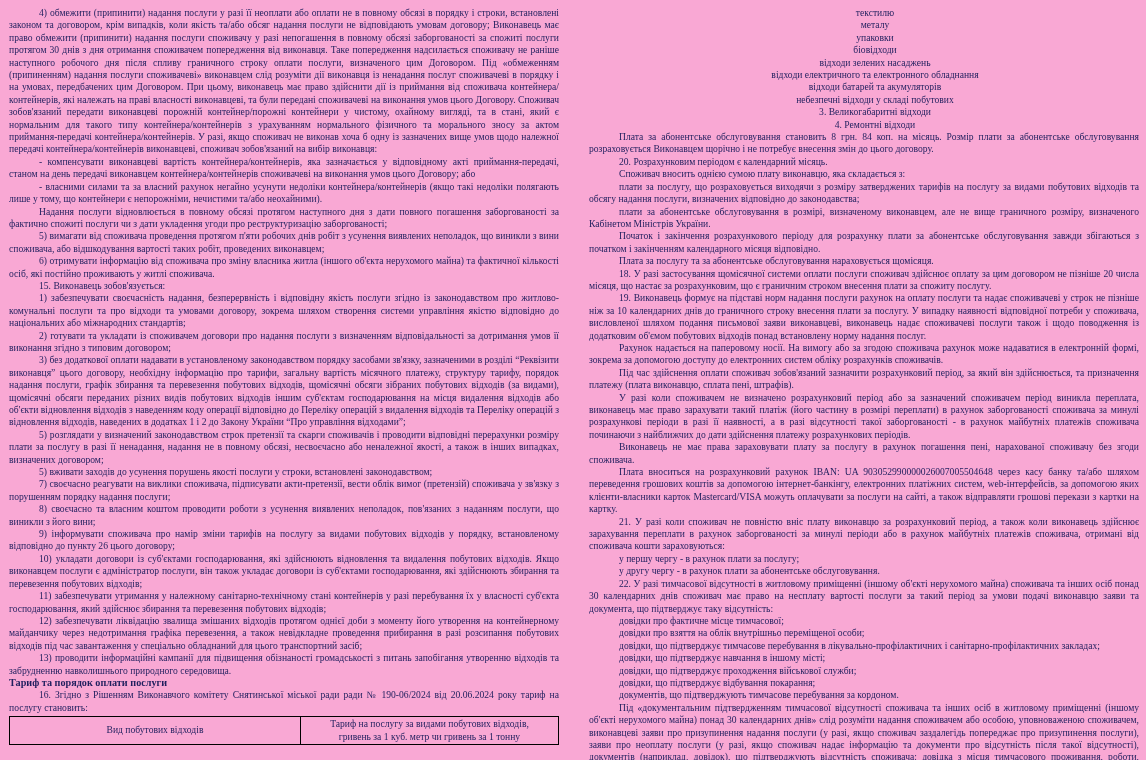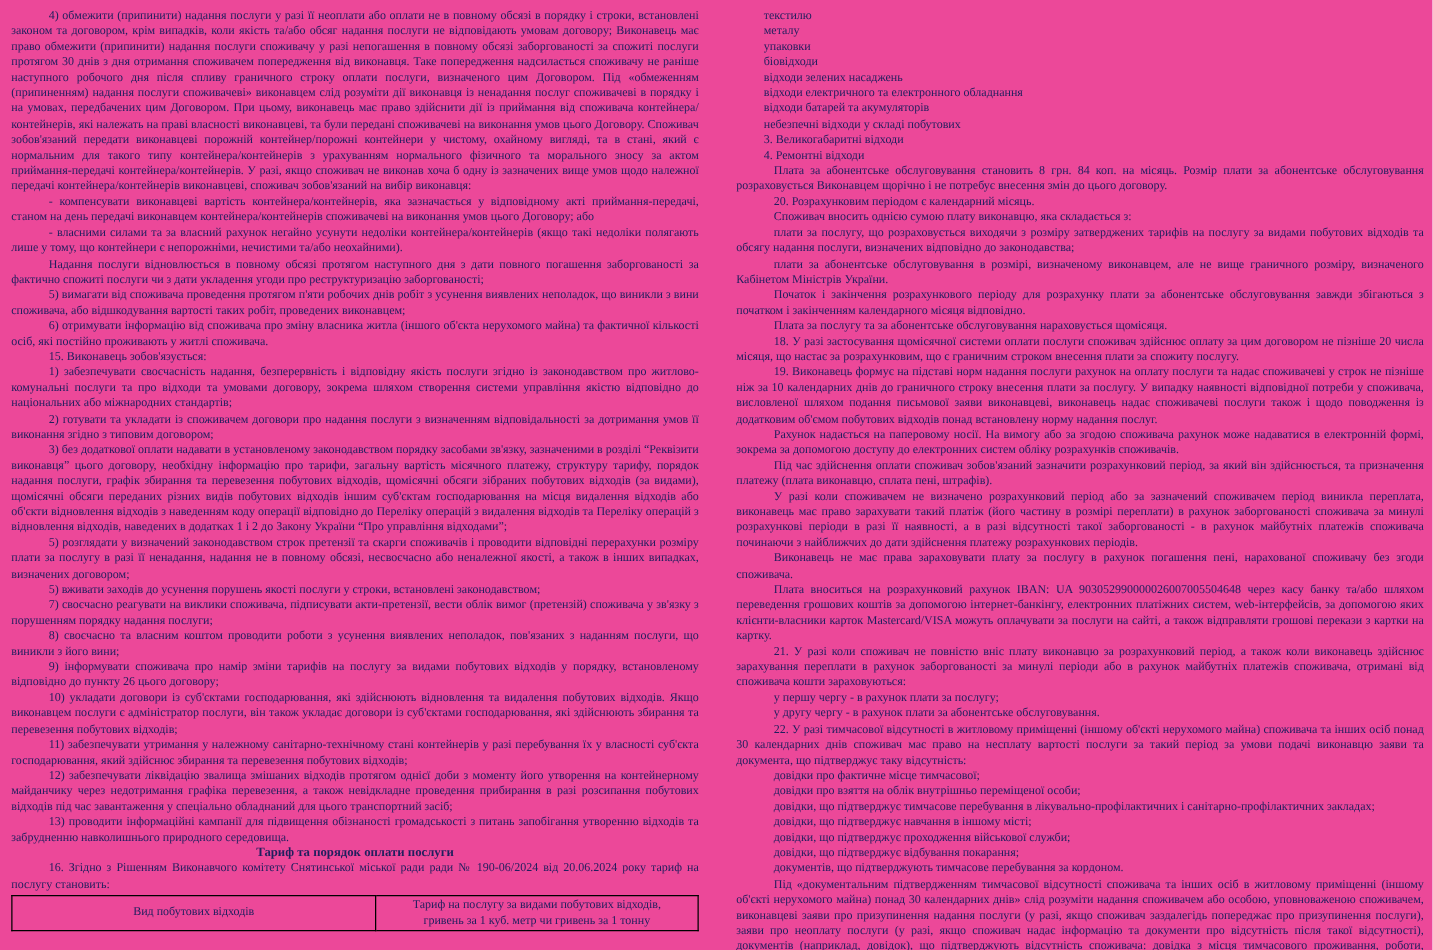--- a/index.html
+++ b/index.html
@@ -1,42 +1,42 @@
 <!DOCTYPE html>
 <html><head>
 <meta charset="utf-8">
 <style>
   html,body { margin:0; padding:0; background:#ffffff; }
   .page {
     width:1146px; height:760px;
     box-sizing:border-box;
-    background:#ec4899;
+    background:#f9a8d4;
     padding:7px 7px 0 9px;
     overflow:hidden;
     font-family:"Liberation Serif", serif;
     font-size:9.6px;
     line-height:12.4px;
     color:#1f1f5e;
   }
   .columns { display:flex; gap:30px; height:100%; }
   .col { flex:1; min-width:0; text-align:justify; }
   p.para { margin:0; text-indent:30px; }
   .heading {
-    margin:0; text-align:center; font-weight:bold; text-indent:0;
+    margin:0; font-weight:bold; text-indent:0;
     font-size:10.2px;
   }
   table.tariff { width:100%; border-collapse:collapse; margin-top:2px; table-layout:fixed; }
   table.tariff col.c1 { width:53%; }
   table.tariff col.c2 { width:47%; }
   .th-cell {
     border:1.6px solid #000000;
     text-align:center; vertical-align:middle;
     padding:1px 14px; font-weight:normal;
   }
-  .continuation { white-space:pre-line; text-align:left; margin:0; padding-left:22px; }
+  .continuation { white-space:pre-line; text-align:center; margin:0; padding-left:22px; }
 </style>
 </head>
 <body>
 
 <div class="page">
   <div class="columns">
 
     <div class="col">
       <p class="para">4) обмежити (припинити) надання послуги у разі її неоплати або оплати не в повному обсязі в порядку і строки, встановлені законом та договором, крім випадків, коли якість та/або обсяг надання послуги не відповідають умовам договору; Виконавець має право обмежити (припинити) надання послуги споживачу у разі непогашення в повному обсязі заборгованості за спожиті послуги протягом 30 днів з дня отримання споживачем попередження від виконавця. Таке попередження надсилається споживачу не раніше наступного робочого дня після спливу граничного строку оплати послуги, визначеного цим Договором. Під «обмеженням (припиненням) надання послуги споживачеві» виконавцем слід розуміти дії виконавця із ненадання послуг споживачеві в порядку і на умовах, передбачених цим Договором. При цьому, виконавець має право здійснити дії із приймання від споживача контейнера/контейнерів, які належать на праві власності виконавцеві, та були передані споживачеві на виконання умов цього Договору. Споживач зобов'язаний передати виконавцеві порожній контейнер/порожні контейнери у чистому, охайному вигляді, та в стані, який є нормальним для такого типу контейнера/контейнерів з урахуванням нормального фізичного та морального зносу за актом приймання-передачі контейнера/контейнерів. У разі, якщо споживач не виконав хоча б одну із зазначених вище умов щодо належної передачі контейнера/контейнерів виконавцеві, споживач зобов'язаний на вибір виконавця:</p>
       <p class="para">- компенсувати виконавцеві вартість контейнера/контейнерів, яка зазначається у відповідному акті приймання-передачі, станом на день передачі виконавцем контейнера/контейнерів споживачеві на виконання умов цього Договору; або</p>

